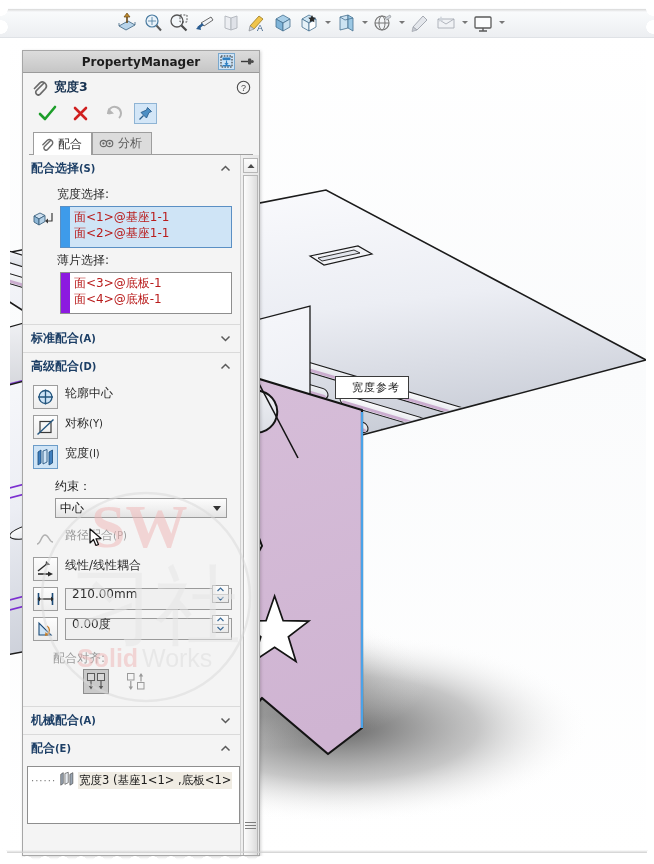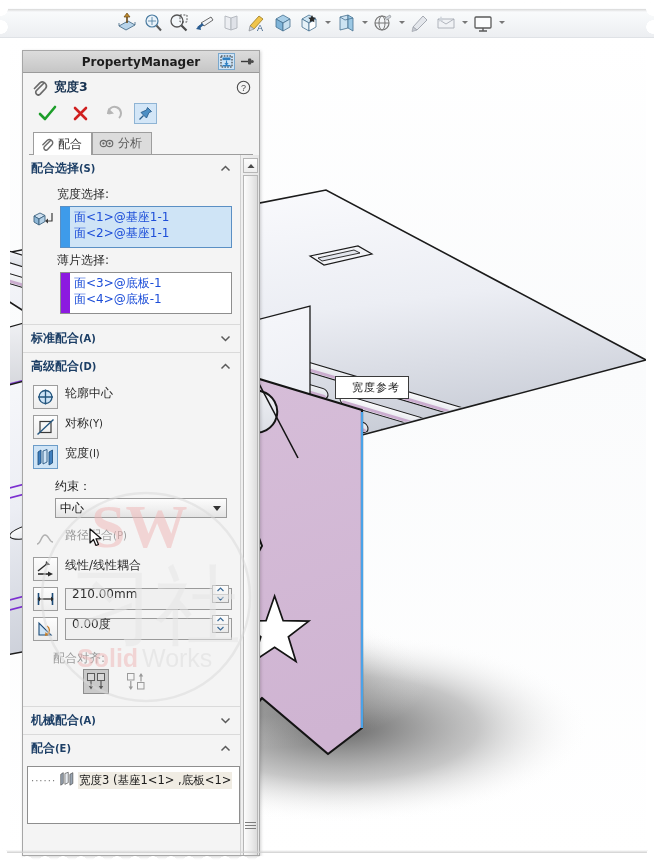--- a/index.html
+++ b/index.html
@@ -111,21 +111,21 @@
   .chev{ margin-left:auto; width:13px; height:13px; }
   .sec-body{ padding:2px 8px 8px 8px; }
 
   .sublabel{ padding:2px 0 3px 26px; font-size:12px; color:#2a2a2a; }
   .selbox-row{ display:flex; align-items:flex-start; gap:5px; padding-bottom:2px; }
   .selicon{ width:24px; height:26px; flex:0 0 24px; display:flex; align-items:center; justify-content:center; }
   .selbox{ flex:1 1 auto; display:flex; border:1px solid #8e8e8e; background:#fff; min-height:42px; }
   .selbox.active{ border:1px solid #5a8fc4; background:#cfe4f6; }
   .selbar{ flex:0 0 9px; }
   .sellist{ flex:1 1 auto; padding:2px 4px; }
-  .sellist div{ font-size:12px; line-height:16px; color:#1d4ed8; white-space:nowrap; }
+  .sellist div{ font-size:12px; line-height:16px; color:#b91c1c; white-space:nowrap; }
 
   .opt-row{ display:flex; gap:7px; padding:3px 0 3px 2px; font-size:12px; }
   .opt-ico{ width:25px; height:24px; flex:0 0 25px; display:flex; align-items:center; justify-content:center;
             border:1px solid #9e9e9e; background:linear-gradient(#fdfdfd,#ededed); }
   .opt-ico.sel{ background:#cfe4f6; border-color:#6c9cc8; }
   .opt-ico.flat{ border:none; background:transparent; }
   .opt-lbl{ color:#2b2b2b; }
   .opt-lbl.dim{ color:#9a9a9a; }
   .opt-lbl .sm{ font-size:10px; }
 

